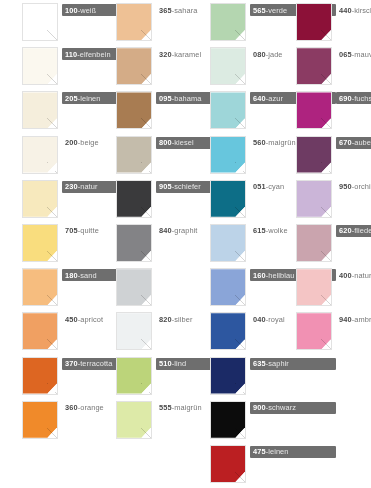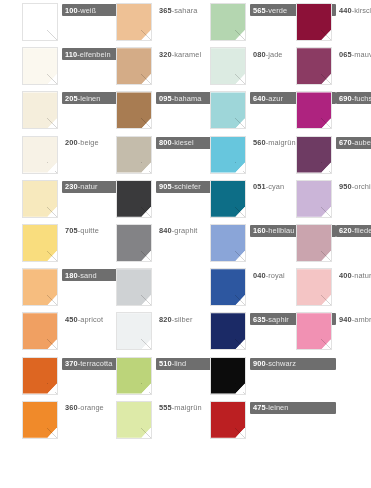--- a/index.html
+++ b/index.html
@@ -292,20 +292,28 @@
       <div class="row">
         <div class="sw">
           <div class="face" style="background: rgb(13, 110, 135);"></div>
           <div class="fold"></div>
           <div class="foldline"></div>
         </div>
         <div class="lbl"><span class="num">051</span><span>-</span><span class="nm">cyan</span></div>
       </div>
       <div class="row">
         <div class="sw">
+          <div class="face" style="background: rgb(188, 211, 232);"></div>
+          <div class="fold"></div>
+          <div class="foldline"></div>
+        </div>
+        <div class="lbl"><span class="num">615</span><span>-</span><span class="nm">wolke</span></div>
+      </div>
+      <div class="row">
+        <div class="sw">
           <div class="face" style="background: rgb(138, 165, 216);"></div>
           <div class="fold"></div>
           <div class="foldline"></div>
         </div>
         <div class="lbl hl"><span class="num">160</span><span>-</span><span class="nm">hellblau</span></div>
       </div>
       <div class="row">
         <div class="sw">
           <div class="face" style="background: rgb(45, 87, 160);"></div>
           <div class="fold"></div>

